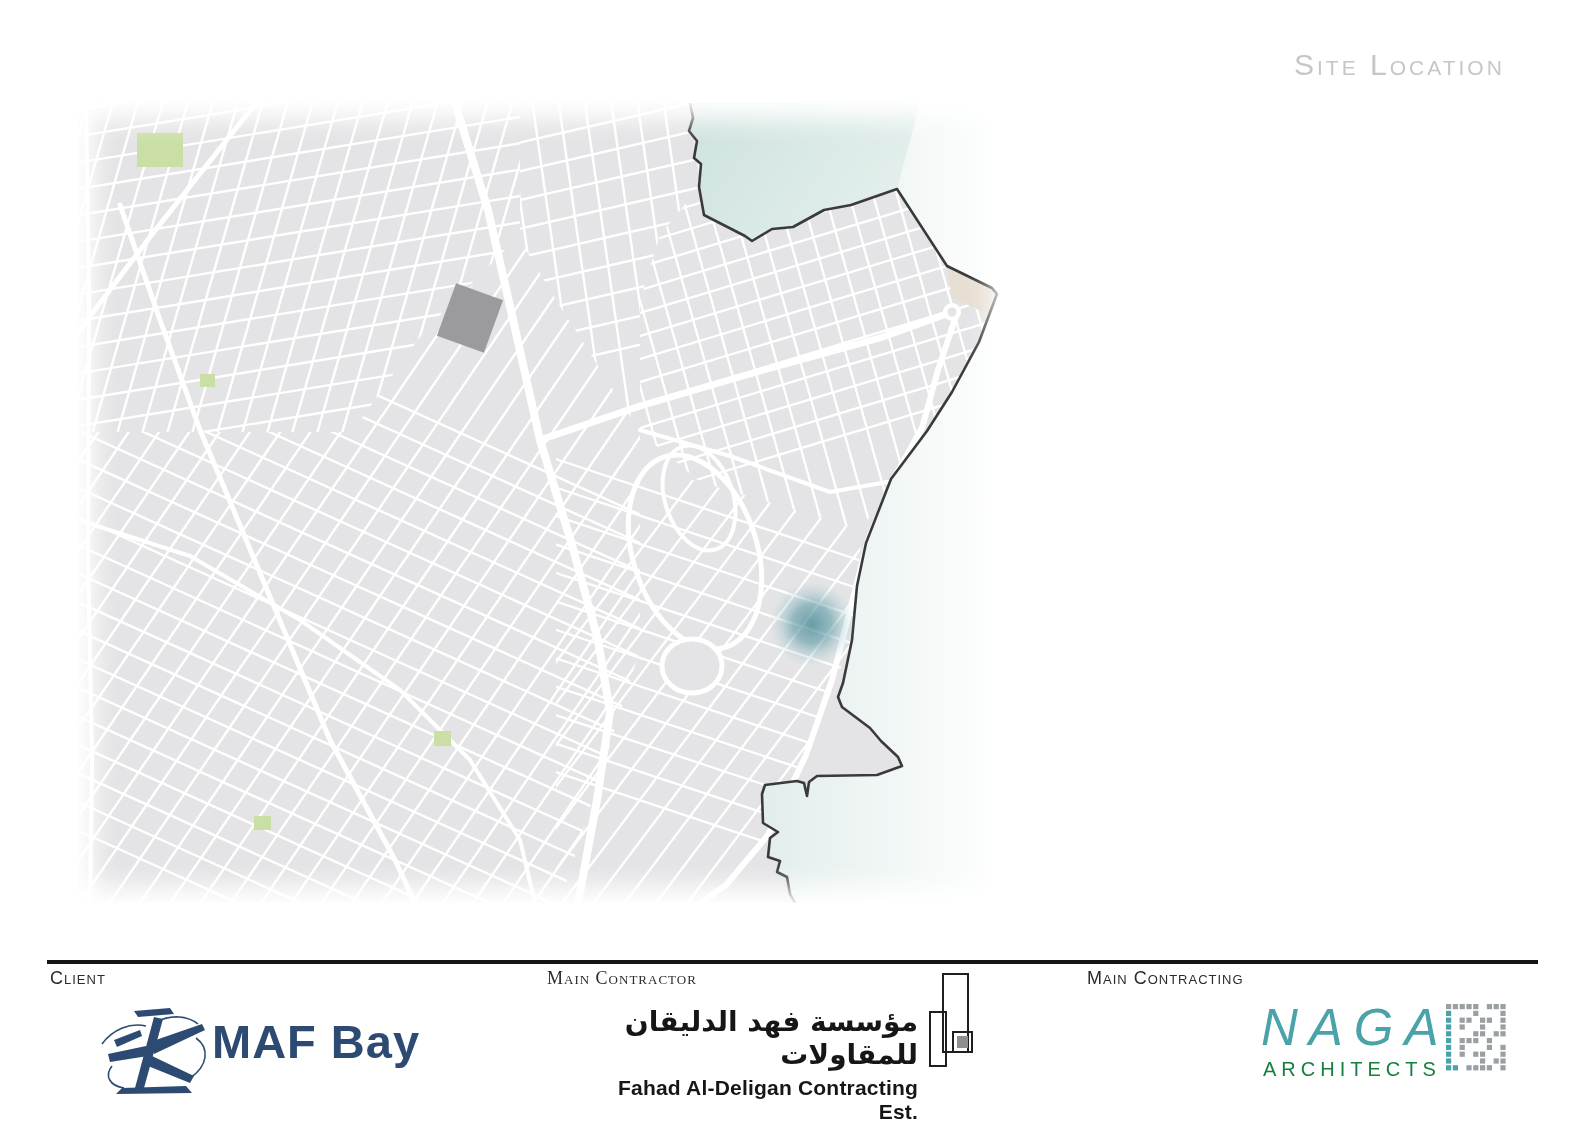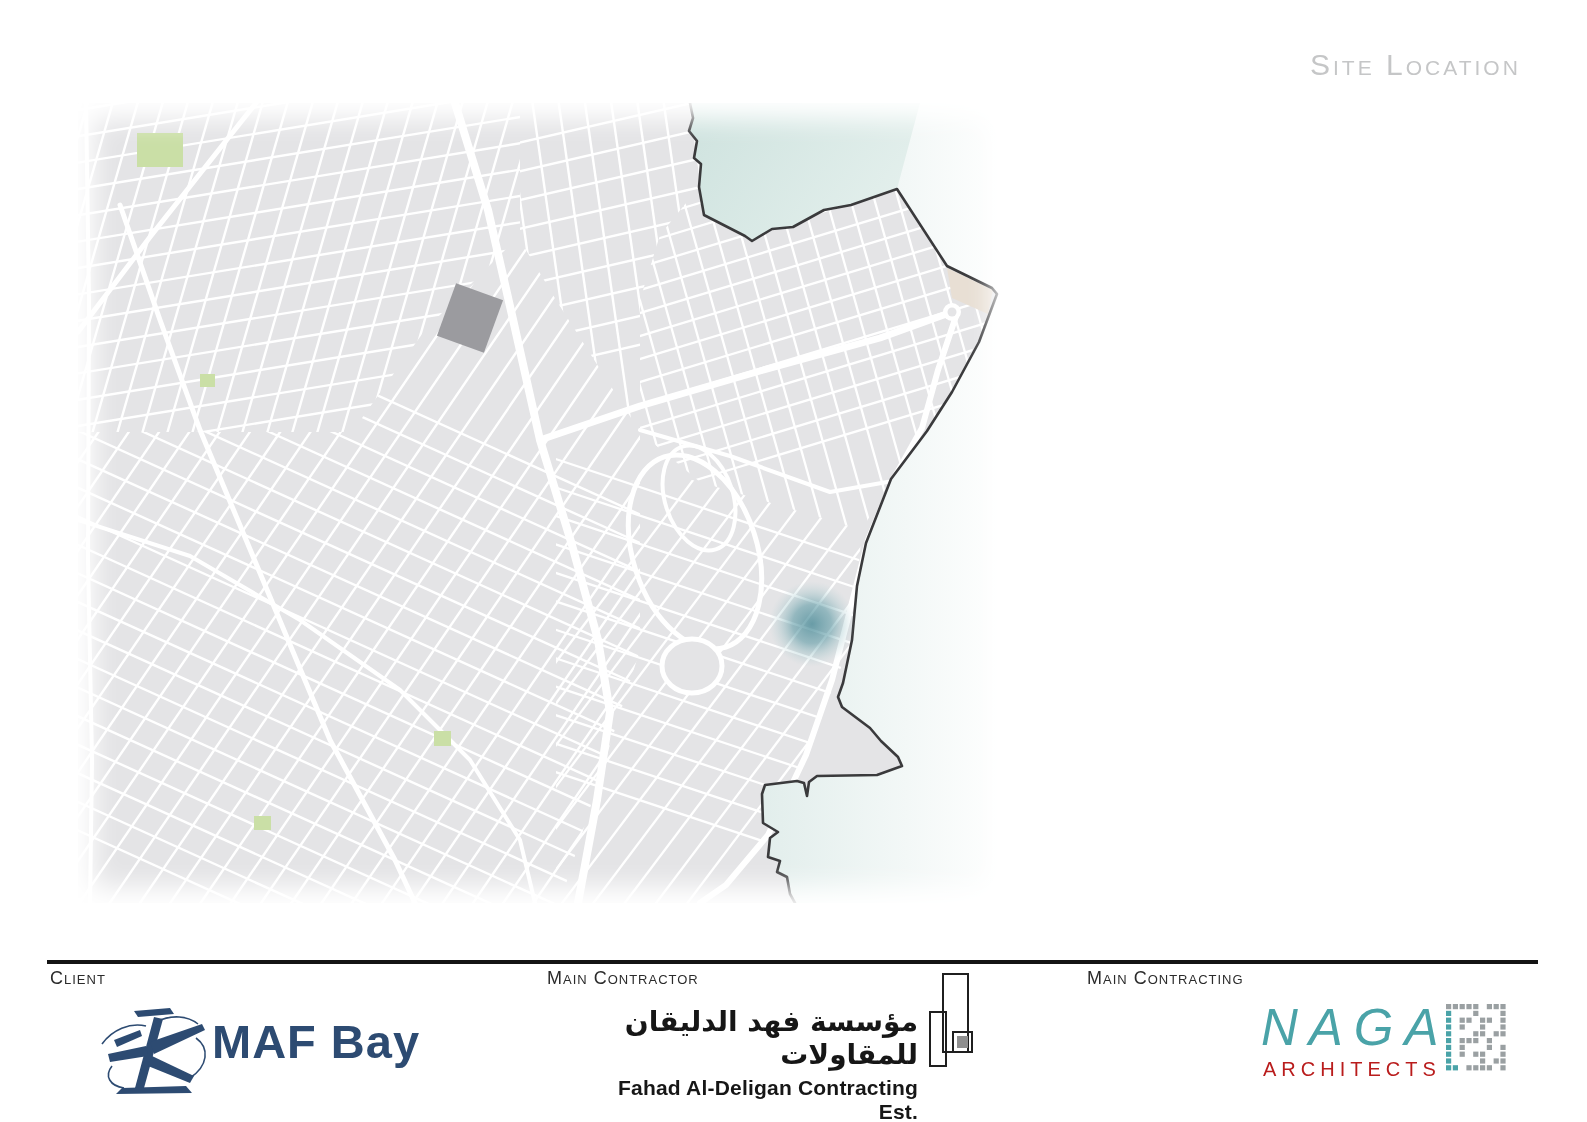--- a/index.html
+++ b/index.html
@@ -1,37 +1,37 @@
 <!DOCTYPE html>
 <html><head>
 <meta charset="utf-8">
 <style>
   html,body{margin:0;padding:0;background:#ffffff;}
   body{width:1587px;height:1122px;position:relative;overflow:hidden;
        font-family:"Liberation Sans", sans-serif;}
   .page-title{position:absolute;left:1294px;top:48px;font-size:30px;color:#c5c6c7;
-       font-variant:small-caps;letter-spacing:3px;font-weight:400;margin-left:16px;}
+       font-variant:small-caps;letter-spacing:3px;font-weight:400;}
   .map-wrap{position:absolute;left:78px;top:103px;width:930px;height:800px;}
   .map-wrap svg{position:absolute;left:0;top:0;}
   .map-fade{position:absolute;inset:0;pointer-events:none;
        box-shadow:inset 0 0 26px 16px #ffffff;}
   .footer-rule{position:absolute;left:47px;top:960px;width:1491px;height:4px;background:#141414;}
   .footer-label{position:absolute;top:968px;font-variant:small-caps;font-size:18px;
        color:#2b2b2b;letter-spacing:1px;text-align:right;}
-  .lbl-client{left:50px;} .lbl-contractor{left:547px;} .lbl-consultant{left:1087px;}
+  .lbl-client{left:50px;} .lbl-contractor{left:547px;font-family:Liberation Serif, serif;} .lbl-consultant{left:1087px;}
   .maf-mark{position:absolute;left:96px;top:1004px;}
   .maf-name{position:absolute;left:212px;top:1014px;font-size:47px;font-weight:700;
        color:#2d4b72;letter-spacing:1px;}
   .contractor-text{position:absolute;left:600px;top:1005px;width:318px;text-align:right;color:#161616;}
   .contractor-ar{font-family:"DejaVu Sans", sans-serif;font-size:28px;font-weight:700;direction:rtl;}
   .contractor-en{font-size:21px;font-weight:700;margin-top:5px;letter-spacing:0.2px;}
   .contractor-mark{position:absolute;left:928px;top:972px;}
   .naga-name{position:absolute;left:1261px;top:998px;font-size:51px;font-weight:400;
        color:#4aa3a8;letter-spacing:11px;font-style:italic;}
-  .naga-sub{position:absolute;left:1263px;top:1058px;font-size:20px;color:#b91c1c;letter-spacing:5px;}
+  .naga-sub{position:absolute;left:1263px;top:1058px;font-size:20px;color:#15803d;letter-spacing:5px;}
   .kufic-mark{position:absolute;left:1445px;top:1003px;}
 </style>
 </head>
 <body>
 
 <div class="page-title">Site Location</div>
 
 <div class="map-wrap">
   <svg id="map-svg" width="930" height="800" viewBox="78 103 930 800">
       <defs>

